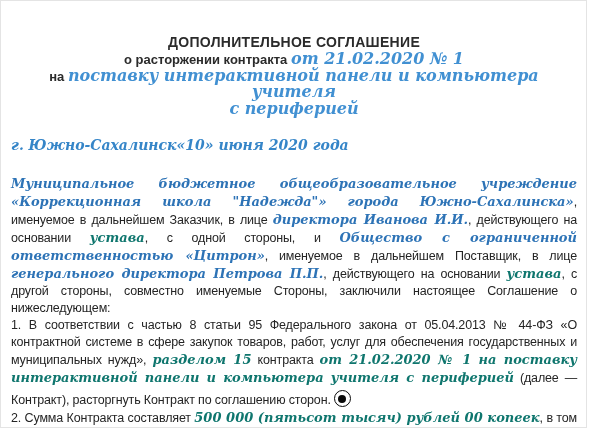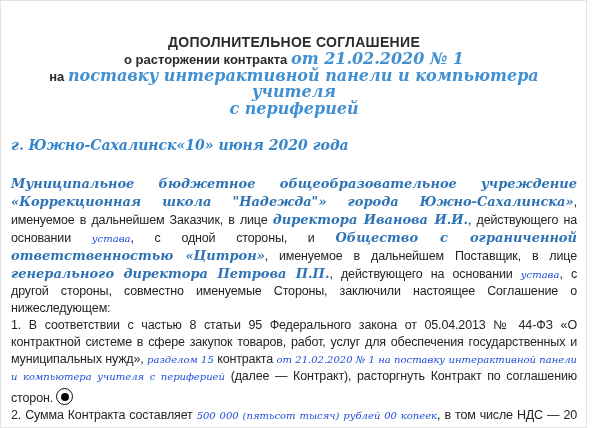--- a/index.html
+++ b/index.html
@@ -23,21 +23,21 @@
   .header-line { font-size:13px; font-weight:700; line-height:15.5px; color:#2b2b2b; }
   
   .run-black { }
   .run-black-bold { font-weight:700; }
   .run-blue, .run-blue-strong, .run-blue-head {
     font-family:"DejaVu Serif","Liberation Serif",serif;
     font-style:italic; letter-spacing:0;
   }
   .run-blue-head  { font-weight:700; color:#4190d2; font-size:16px; }
   .run-blue-strong{ font-weight:700; color:#2d73b6; font-size:13px;font-style:italic; }
-  .run-blue       { font-weight:400; color:#1d4ed8; font-size:10px; }
+  .run-blue       { font-weight:700; color:#0f766e; font-size:13px; }
   
   .dateline {
     display:flex; justify-content:flex-start; align-items:baseline;
     margin-top:20px;
   }
   .dateline .place, .dateline .date {
     font-family:"DejaVu Serif","Liberation Serif",serif;
     font-style:italic; font-weight:700; font-size:14px; color:#3585c8;
   }
   

